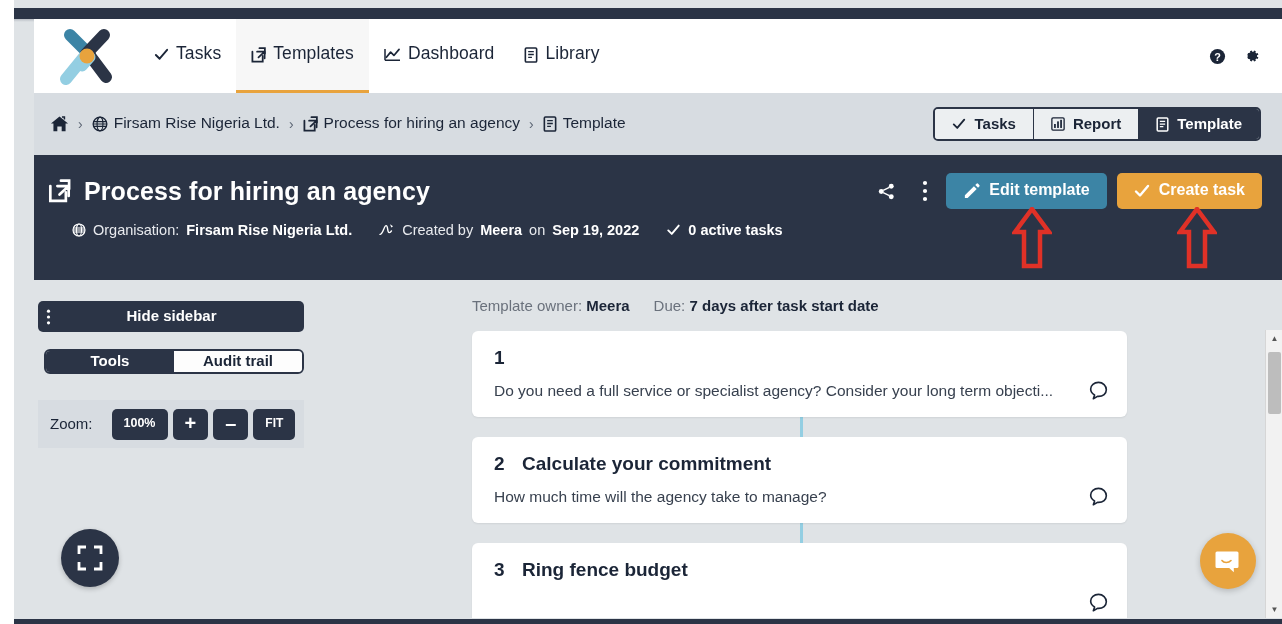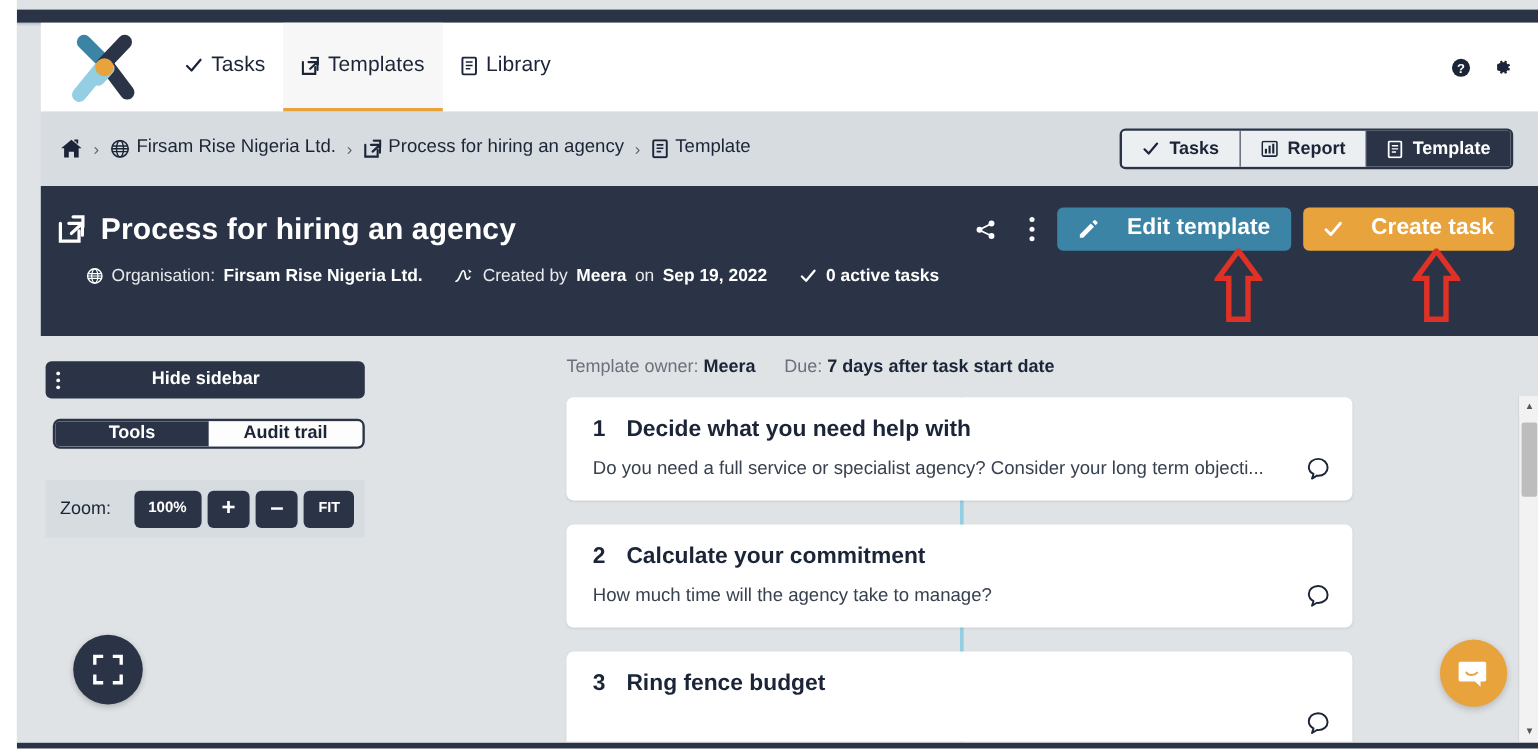--- a/index.html
+++ b/index.html
@@ -79,23 +79,23 @@
     background: #2b3446; color: #ffffff; overflow: hidden;
   }
   .ph-row1 { display: flex; align-items: center; padding: 18px 0 0 14px; }
   .ph-title {
     display: flex; align-items: center; gap: 13px;
     font-size: 25px; font-weight: bold; letter-spacing: .1px;
   }
   .ph-actions { margin-left: auto; display: flex; align-items: center; gap: 10px; padding-right: 20px; }
   .icon-btn { color: #fff; cursor: pointer; padding: 4px 8px; display: flex; }
   .btn {
-    display: flex; align-items: center; gap: 24px;
+    display: flex; align-items: center; gap: 9px;
     height: 36px; padding: 0 17px; border-radius: 5px;
-    font-size: 19px; font-weight: bold; color: #fff; cursor: pointer;
+    font-size: 16px; font-weight: bold; color: #fff; cursor: pointer;
     white-space: nowrap;
   }
   .btn .blabel { position: relative; top: -1px; }
   .btn-edit { background: #3c84a5; }
   .btn-create { background: #e8a33d; }
 
   .ph-meta {
     display: flex; align-items: center; gap: 9px;
     padding: 13px 0 0 38px; font-size: 14.5px; color: #e8eaee;
     white-space: nowrap;
@@ -266,20 +266,27 @@
 
       <div class="nav-item active">
         <svg width="15" height="16" viewBox="0 0 16 17">
           <path d="M1.5 5 L1.5 15.5 L12.5 15.5 L12.5 9.5" stroke="#1b2537" stroke-width="1.9" fill="none" stroke-linecap="round"></path>
           <path d="M6.5 5 L14.5 5 M14.5 5 L14.5 12 M14.5 5 L8 11" stroke="#1b2537" stroke-width="1.9" fill="none" stroke-linecap="round"></path>
           <path d="M9 1.2 L14.8 1.2 L14.8 7" stroke="#1b2537" stroke-width="1.9" fill="none" stroke-linecap="round"></path>
         </svg>
         <span class="nlabel">Templates</span>
       </div>
 
+      <div class="nav-item">
+        <svg width="17" height="15" viewBox="0 0 18 16">
+          <path d="M1 14 L1 2 M1 14 L17 14" stroke="#1b2537" stroke-width="1.6" fill="none"></path>
+          <path d="M2.5 11 L7 5.5 L10.5 9 L16 2.5" stroke="#1b2537" stroke-width="1.8" fill="none" stroke-linejoin="round" stroke-linecap="round"></path>
+        </svg>
+        <span class="nlabel">Dashboard</span>
+      </div>
 
       <div class="nav-item">
         <svg width="14" height="16" viewBox="0 0 14 17">
           <rect x="1" y="1" width="12" height="15" rx="1.2" stroke="#1b2537" stroke-width="1.7" fill="none"></rect>
           <path d="M4 5 L10 5 M4 8 L10 8 M4 11 L8 11" stroke="#1b2537" stroke-width="1.4"></path>
         </svg>
         <span class="nlabel">Library</span>
       </div>
     </div>
 
@@ -508,21 +515,20 @@
           <b class="ol">7 days after task start date</b>
         </span>
       </div>
 
       <div class="steps">
         <div class="connector"></div>
 
         <div class="step-card">
           <div class="step-title">
             <span class="step-num">1</span>
-            <span>Decide what you need help with</span>
           </div>
           <div class="step-desc-row">
             <span class="step-desc">Do you need a full service or specialist agency? Consider your long term objecti...</span>
             <span class="comment-icon">
               <svg width="21" height="21" viewBox="0 0 22 22">
                 <path d="M11 2.5c-4.7 0-8.2 3-8.2 7 0 2.6 1.6 4.9 4.1 6.2l-1.3 4 4.3-2.6c.4 0 .7.1 1.1.1 4.7 0 8.2-3 8.2-7s-3.5-7.7-8.2-7.7z" stroke="#1b2537" stroke-width="1.7" fill="none" stroke-linejoin="round"></path>
               </svg>
             </span>
           </div>
         </div>

